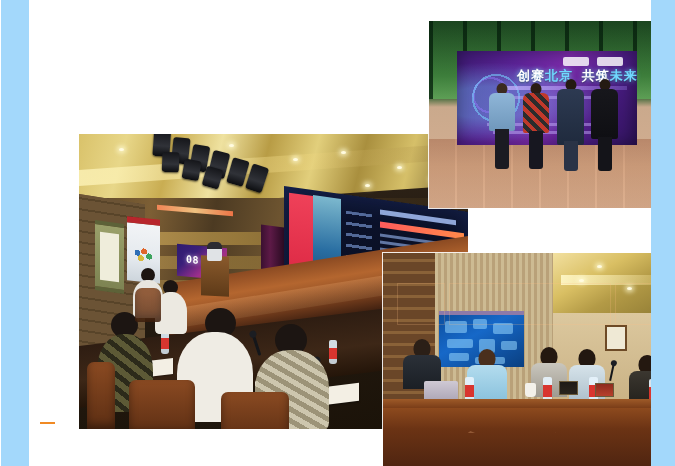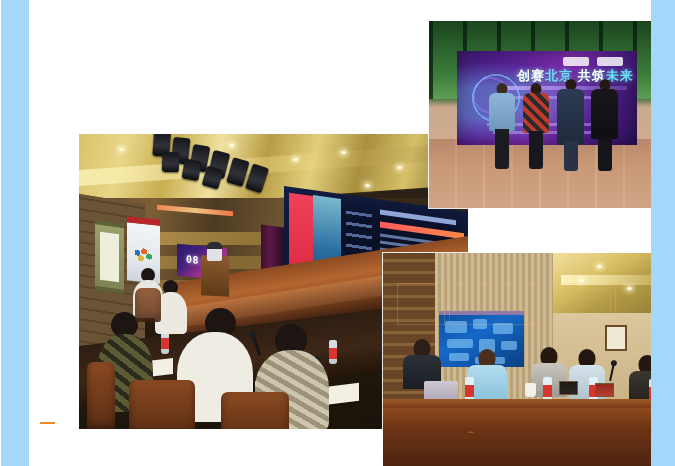--- a/index.html
+++ b/index.html
@@ -270,21 +270,21 @@
     box-shadow: inset 0 0 16px rgba(0,0,0,.35);
   }
   .bnr-swirl {
     position:absolute; left:6px; top:12px; width:66px; height:70px; border-radius:50%;
     background:
       radial-gradient(circle at 50% 50%, transparent 0 46%, rgba(120,210,255,.55) 46% 50%, transparent 50%),
       radial-gradient(circle at 42% 46%, transparent 0 30%, rgba(150,120,255,.45) 30% 34%, transparent 34%);
   }
   .bnr-title {
     position:absolute; left:60px; top:16px; color:#ffffff;
-    font-family:Liberation Sans, sans-serif; font-weight:bold;
+    font-family:Liberation Mono, monospace; font-weight:bold;
     font-size:13px; letter-spacing:1px; white-space:nowrap;
     text-shadow: 0 0 5px rgba(120,220,255,.85), 0 1px 2px rgba(0,0,0,.6);
   }
   .bnr-title em { font-style:normal; color:#6fd8ff; }
   .bnr-sub {
     position:absolute; left:48px; top:35px; width:122px; height:4px;
     background: linear-gradient(90deg, rgba(200,180,255,.75), rgba(150,120,230,.35));
   }
   .bnr-sub2 {
     position:absolute; left:52px; top:45px; width:96px; height:3px;

